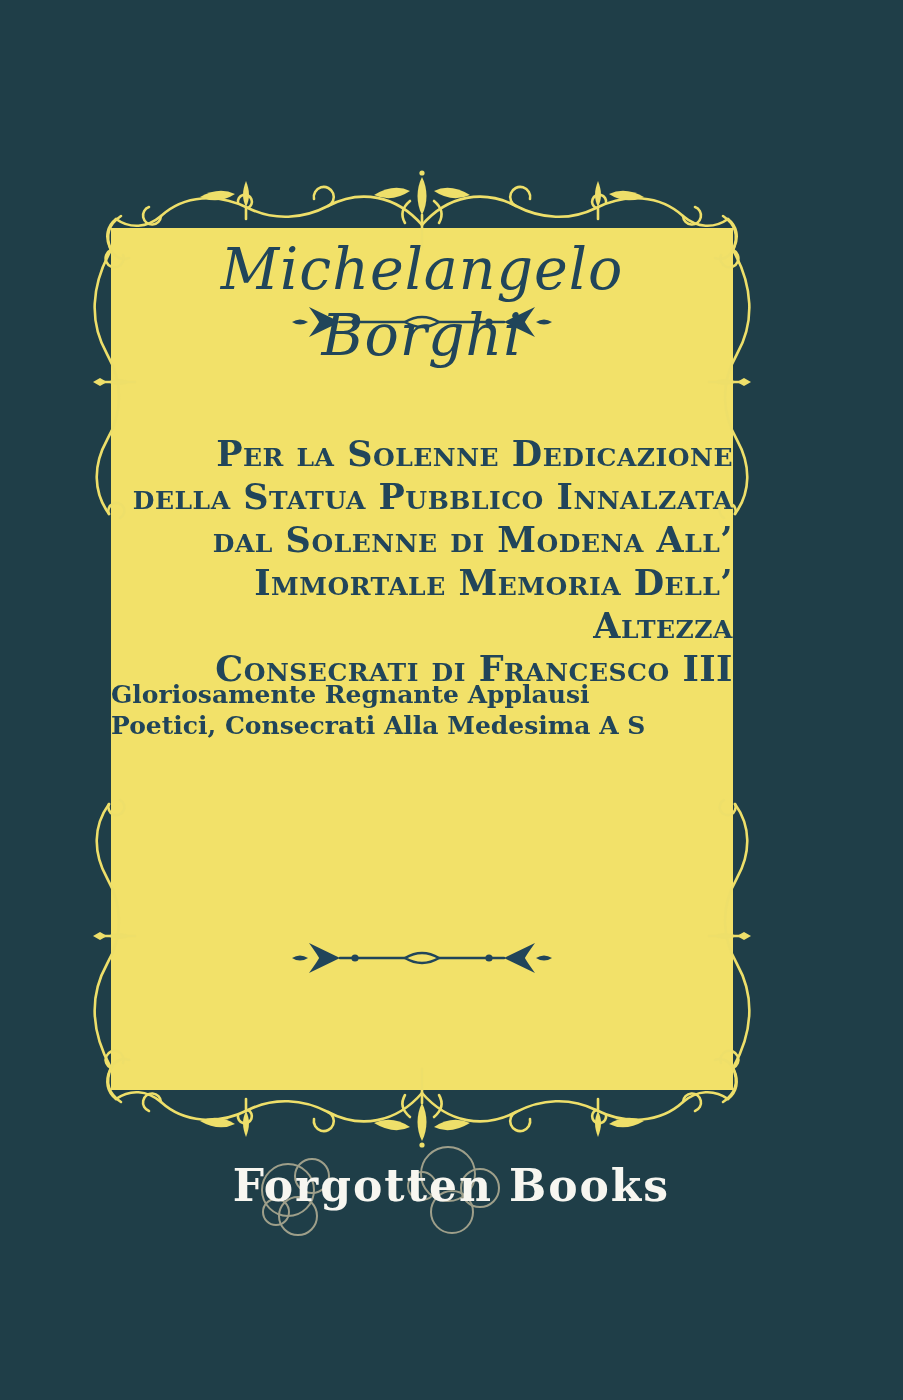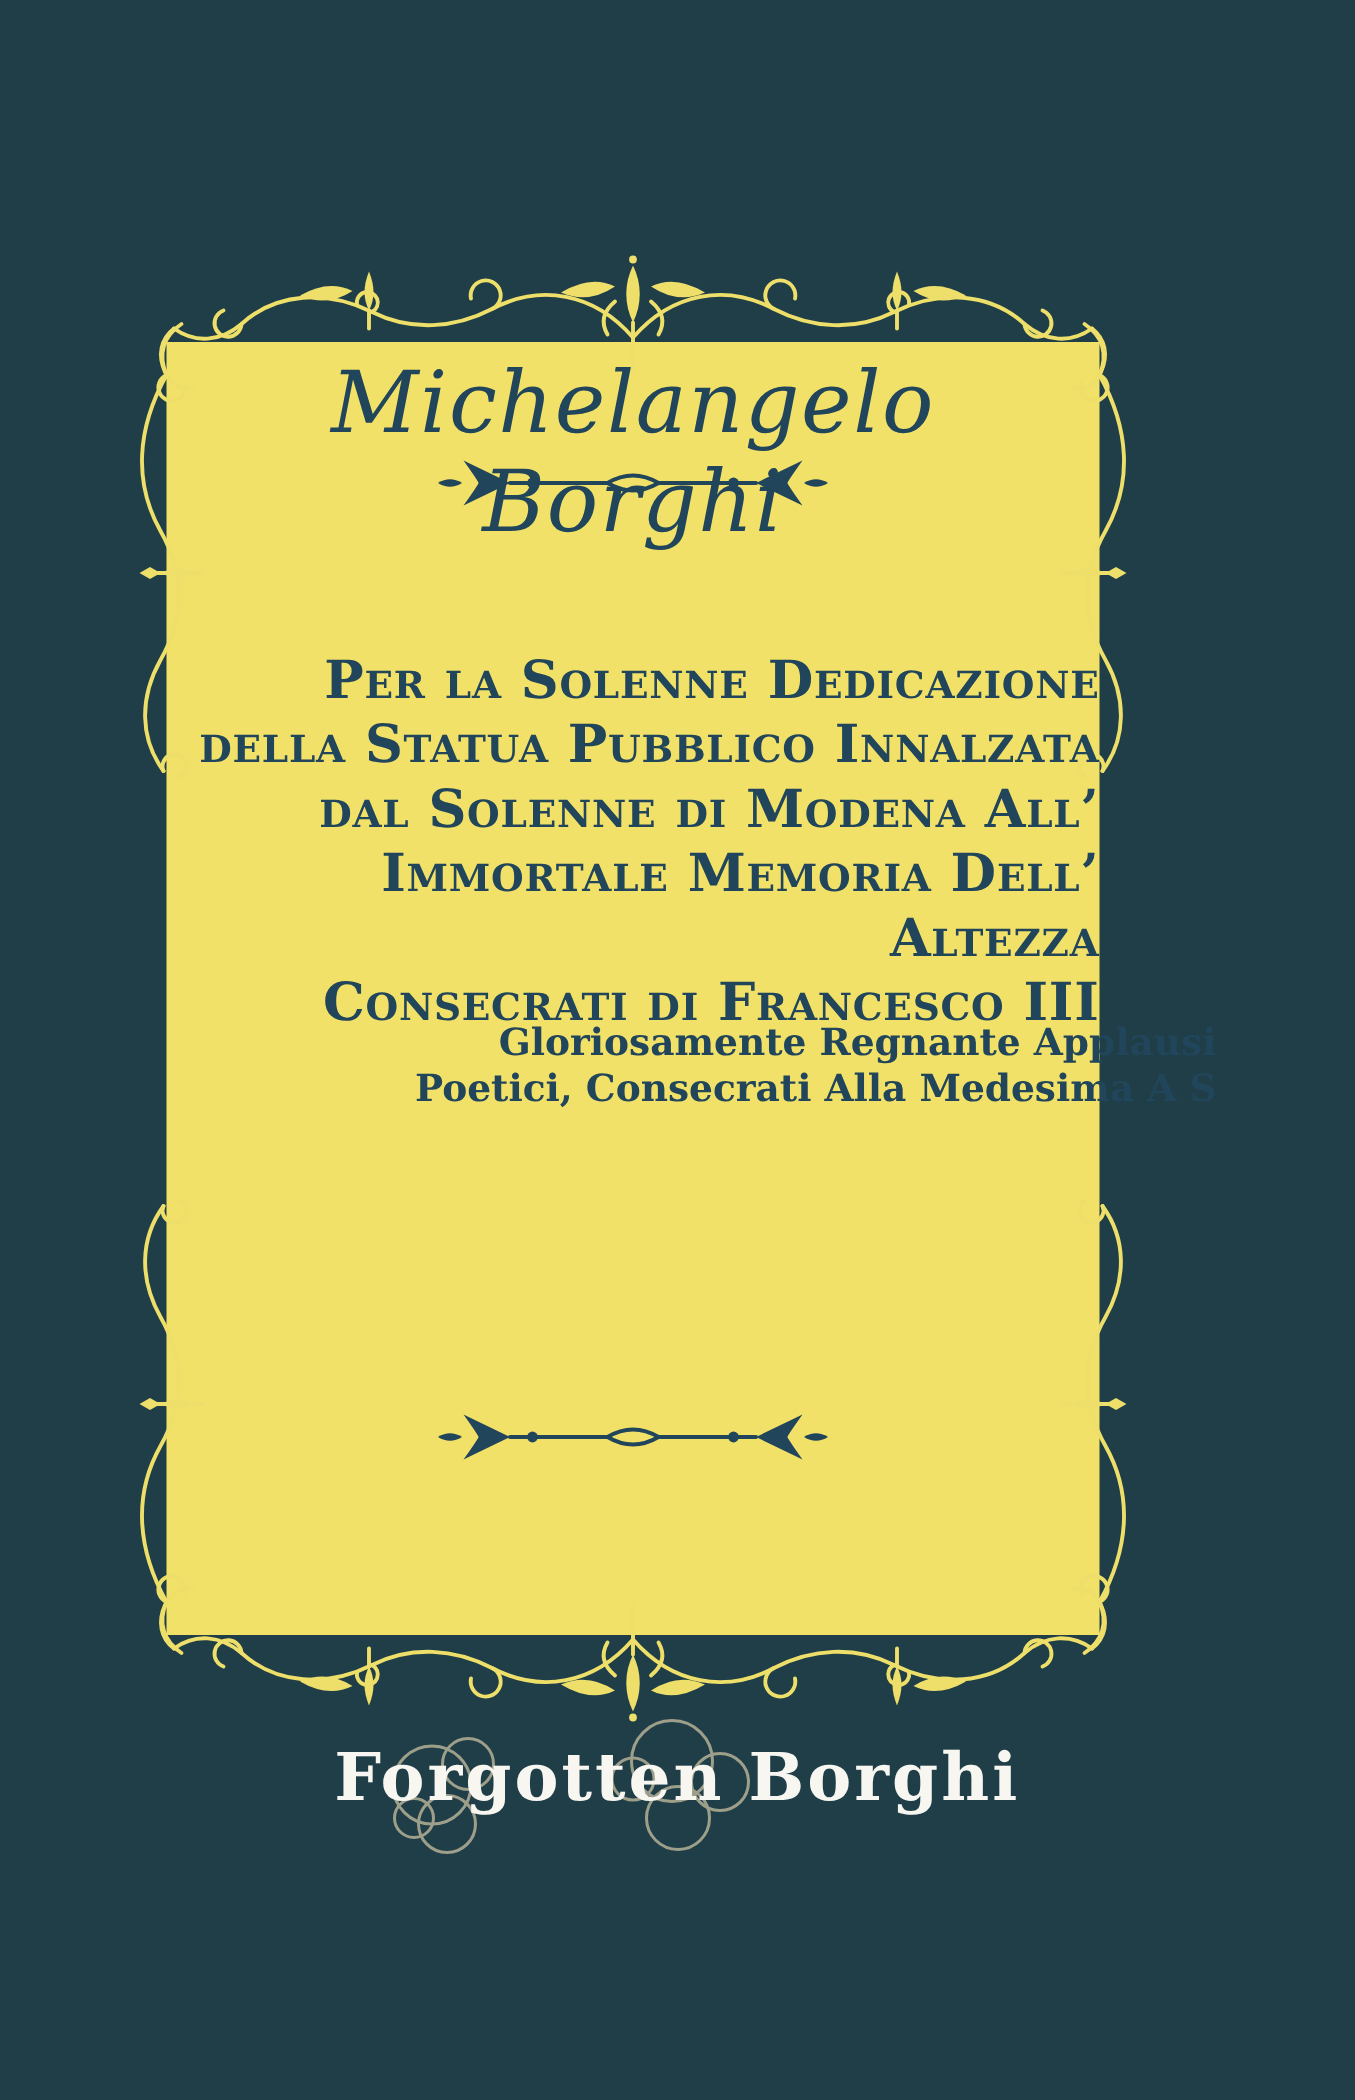--- a/index.html
+++ b/index.html
@@ -44,21 +44,21 @@
     text-align:right;
     color:var(--ink-color);
     font-variant:small-caps;
     font-weight:600;
     font-size:35px;
     line-height:43px;
     letter-spacing:0.5px;
   }
   .subtitle-block{
     position:absolute;left:111px;top:679px;width:700px;
-    text-align:right;
+    text-align:left;
     color:var(--ink-color);
     font-weight:700;
     font-size:25px;
     line-height:31px;
   }
   .logo{
     position:absolute;left:0;top:1132px;width:903px;height:130px;
   }
   .logo-flourish{position:absolute;left:252px;top:0;width:340px;height:130px;}
   .logo-text{
@@ -161,17 +161,17 @@
         <circle cx="60" cy="44" r="17"></circle>
         <circle cx="46" cy="84" r="19"></circle>
         <circle cx="24" cy="80" r="13"></circle>
         <circle cx="196" cy="42" r="27"></circle>
         <circle cx="228" cy="56" r="19"></circle>
         <circle cx="200" cy="80" r="21"></circle>
         <circle cx="170" cy="54" r="14"></circle>
       </g>
     </svg>
     <div class="logo-text">
-      <span class="logo-word">Forgotten</span><span class="logo-word">Borghi</span>
+      <span class="logo-word">Forgotten</span><span class="logo-word">Books</span>
     </div>
   </div>
 
 </div>
 
 </body></html>

